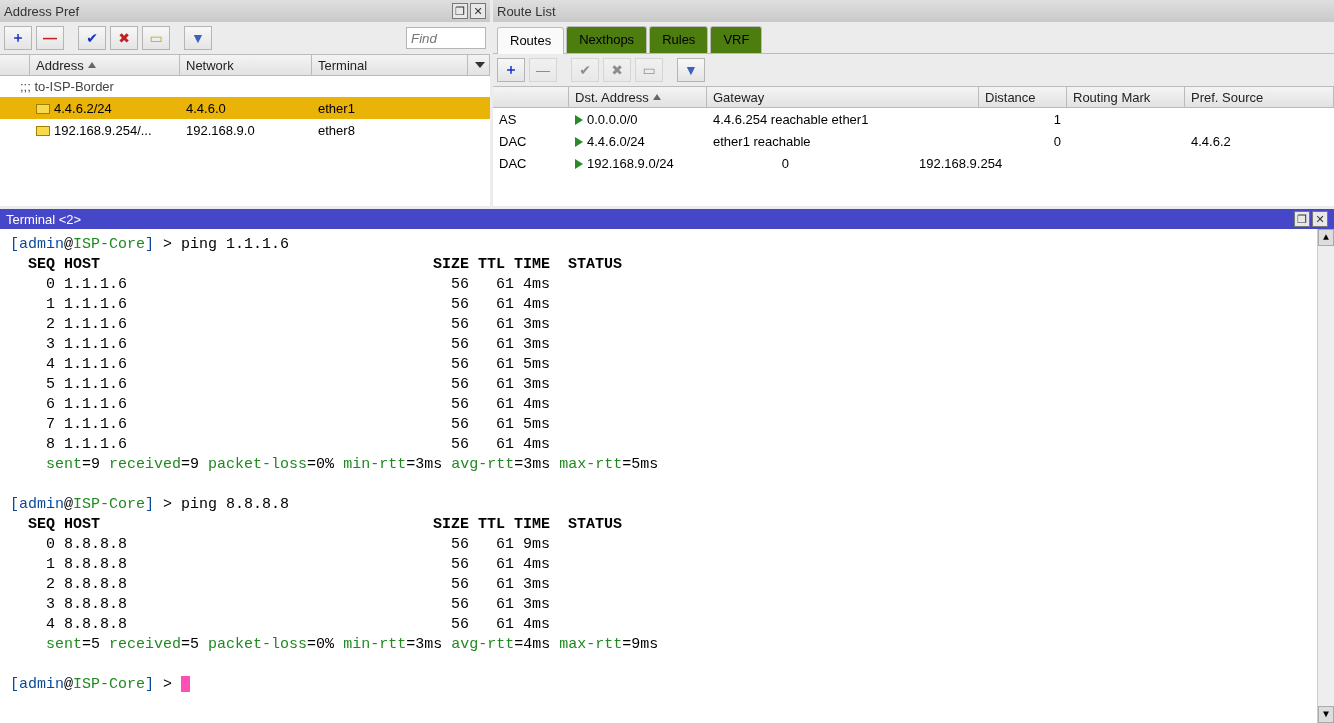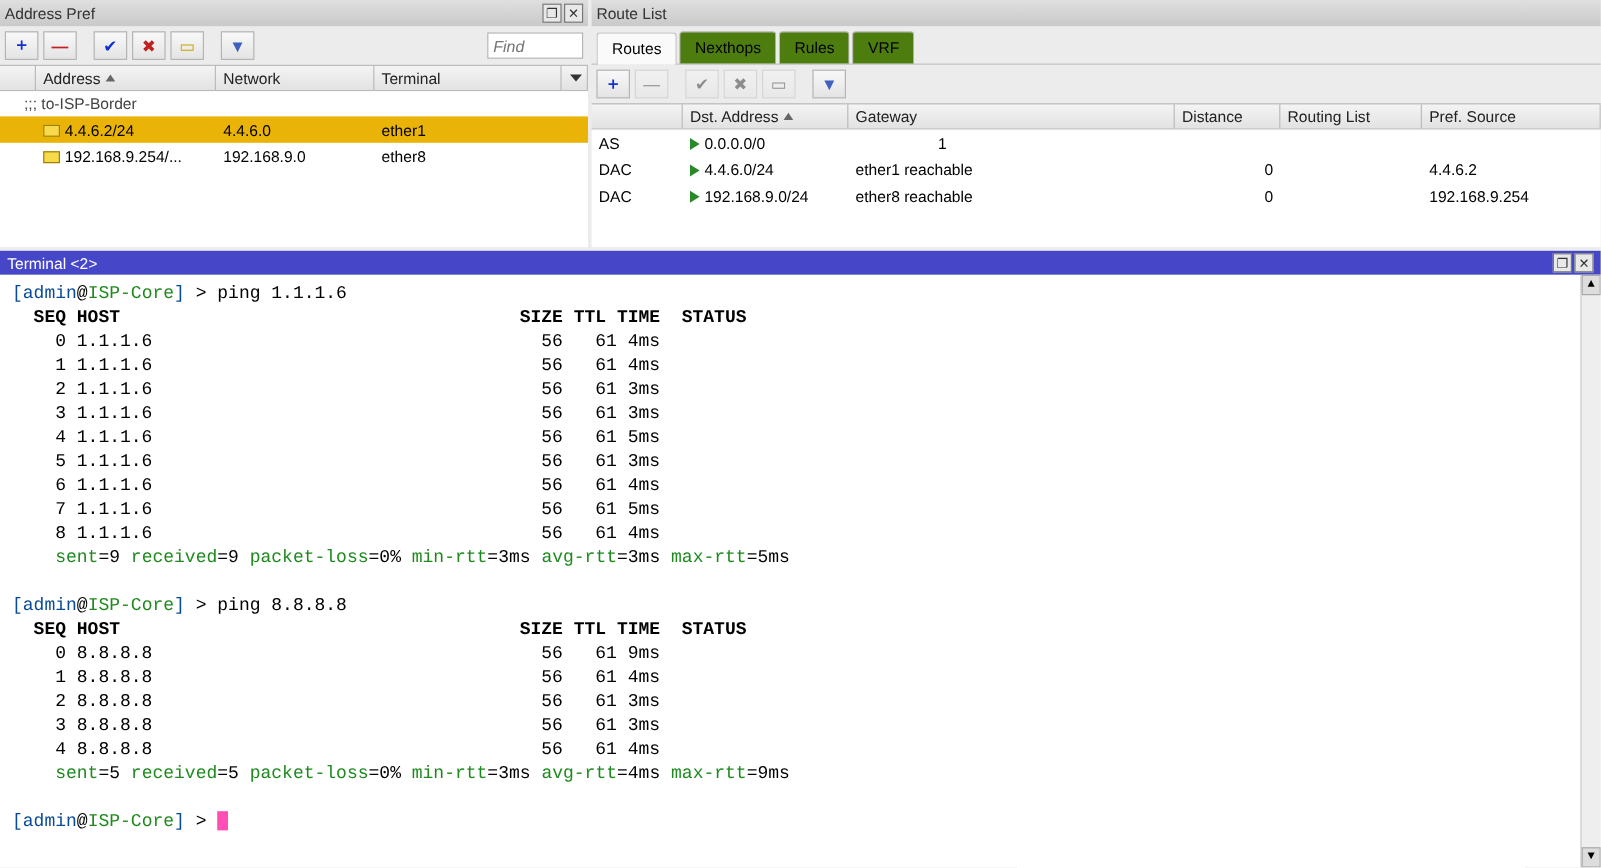--- a/index.html
+++ b/index.html
@@ -245,43 +245,43 @@
     <div class="tbtn" style="color:#4060c0;">▼</div>
   </div>
   <div class="grid-head">
     <div class="col" style="width:76px"></div>
     <div class="col" style="width:138px">
         <span>Dst. Address</span>
         <span class="sort-tri"></span>
       </div>
     <div class="col" style="width:272px">Gateway</div>
     <div class="col" style="width:88px">Distance</div>
-    <div class="col" style="width:118px">Routing List</div>
+    <div class="col" style="width:118px">Routing Mark</div>
     <div class="col" style="flex:1">Pref. Source</div>
   </div>
   <div class="grid-body" id="route-body">
       <div class="data-row">
         <div class="cell" style="width:76px">AS</div>
         <div class="cell" style="width:138px"><span class="play-icon"></span>0.0.0.0/0</div>
+        <div class="cell" style="width:272px">4.4.6.254 reachable ether1</div>
         <div class="cell" style="width:88px;text-align:right">1</div>
         <div class="cell" style="width:118px"></div>
         <div class="cell" style="flex:1"></div>
       </div>
       <div class="data-row">
         <div class="cell" style="width:76px">DAC</div>
         <div class="cell" style="width:138px"><span class="play-icon"></span>4.4.6.0/24</div>
         <div class="cell" style="width:272px">ether1 reachable</div>
         <div class="cell" style="width:88px;text-align:right">0</div>
         <div class="cell" style="width:118px"></div>
         <div class="cell" style="flex:1">4.4.6.2</div>
       </div>
       <div class="data-row">
         <div class="cell" style="width:76px">DAC</div>
         <div class="cell" style="width:138px"><span class="play-icon"></span>192.168.9.0/24</div>
-        <div class="cell" style="width:272px">ether8 reachable</div>
         <div class="cell" style="width:88px;text-align:right">0</div>
         <div class="cell" style="width:118px"></div>
         <div class="cell" style="flex:1">192.168.9.254</div>
       </div>
     </div>
 </div>
 
 <div class="window" style="left:0; top:209px; width:1334px; height:514px;">
   <div class="titlebar-blue">
     <span class="title" style="flex:1">Terminal &lt;2&gt;</span>

